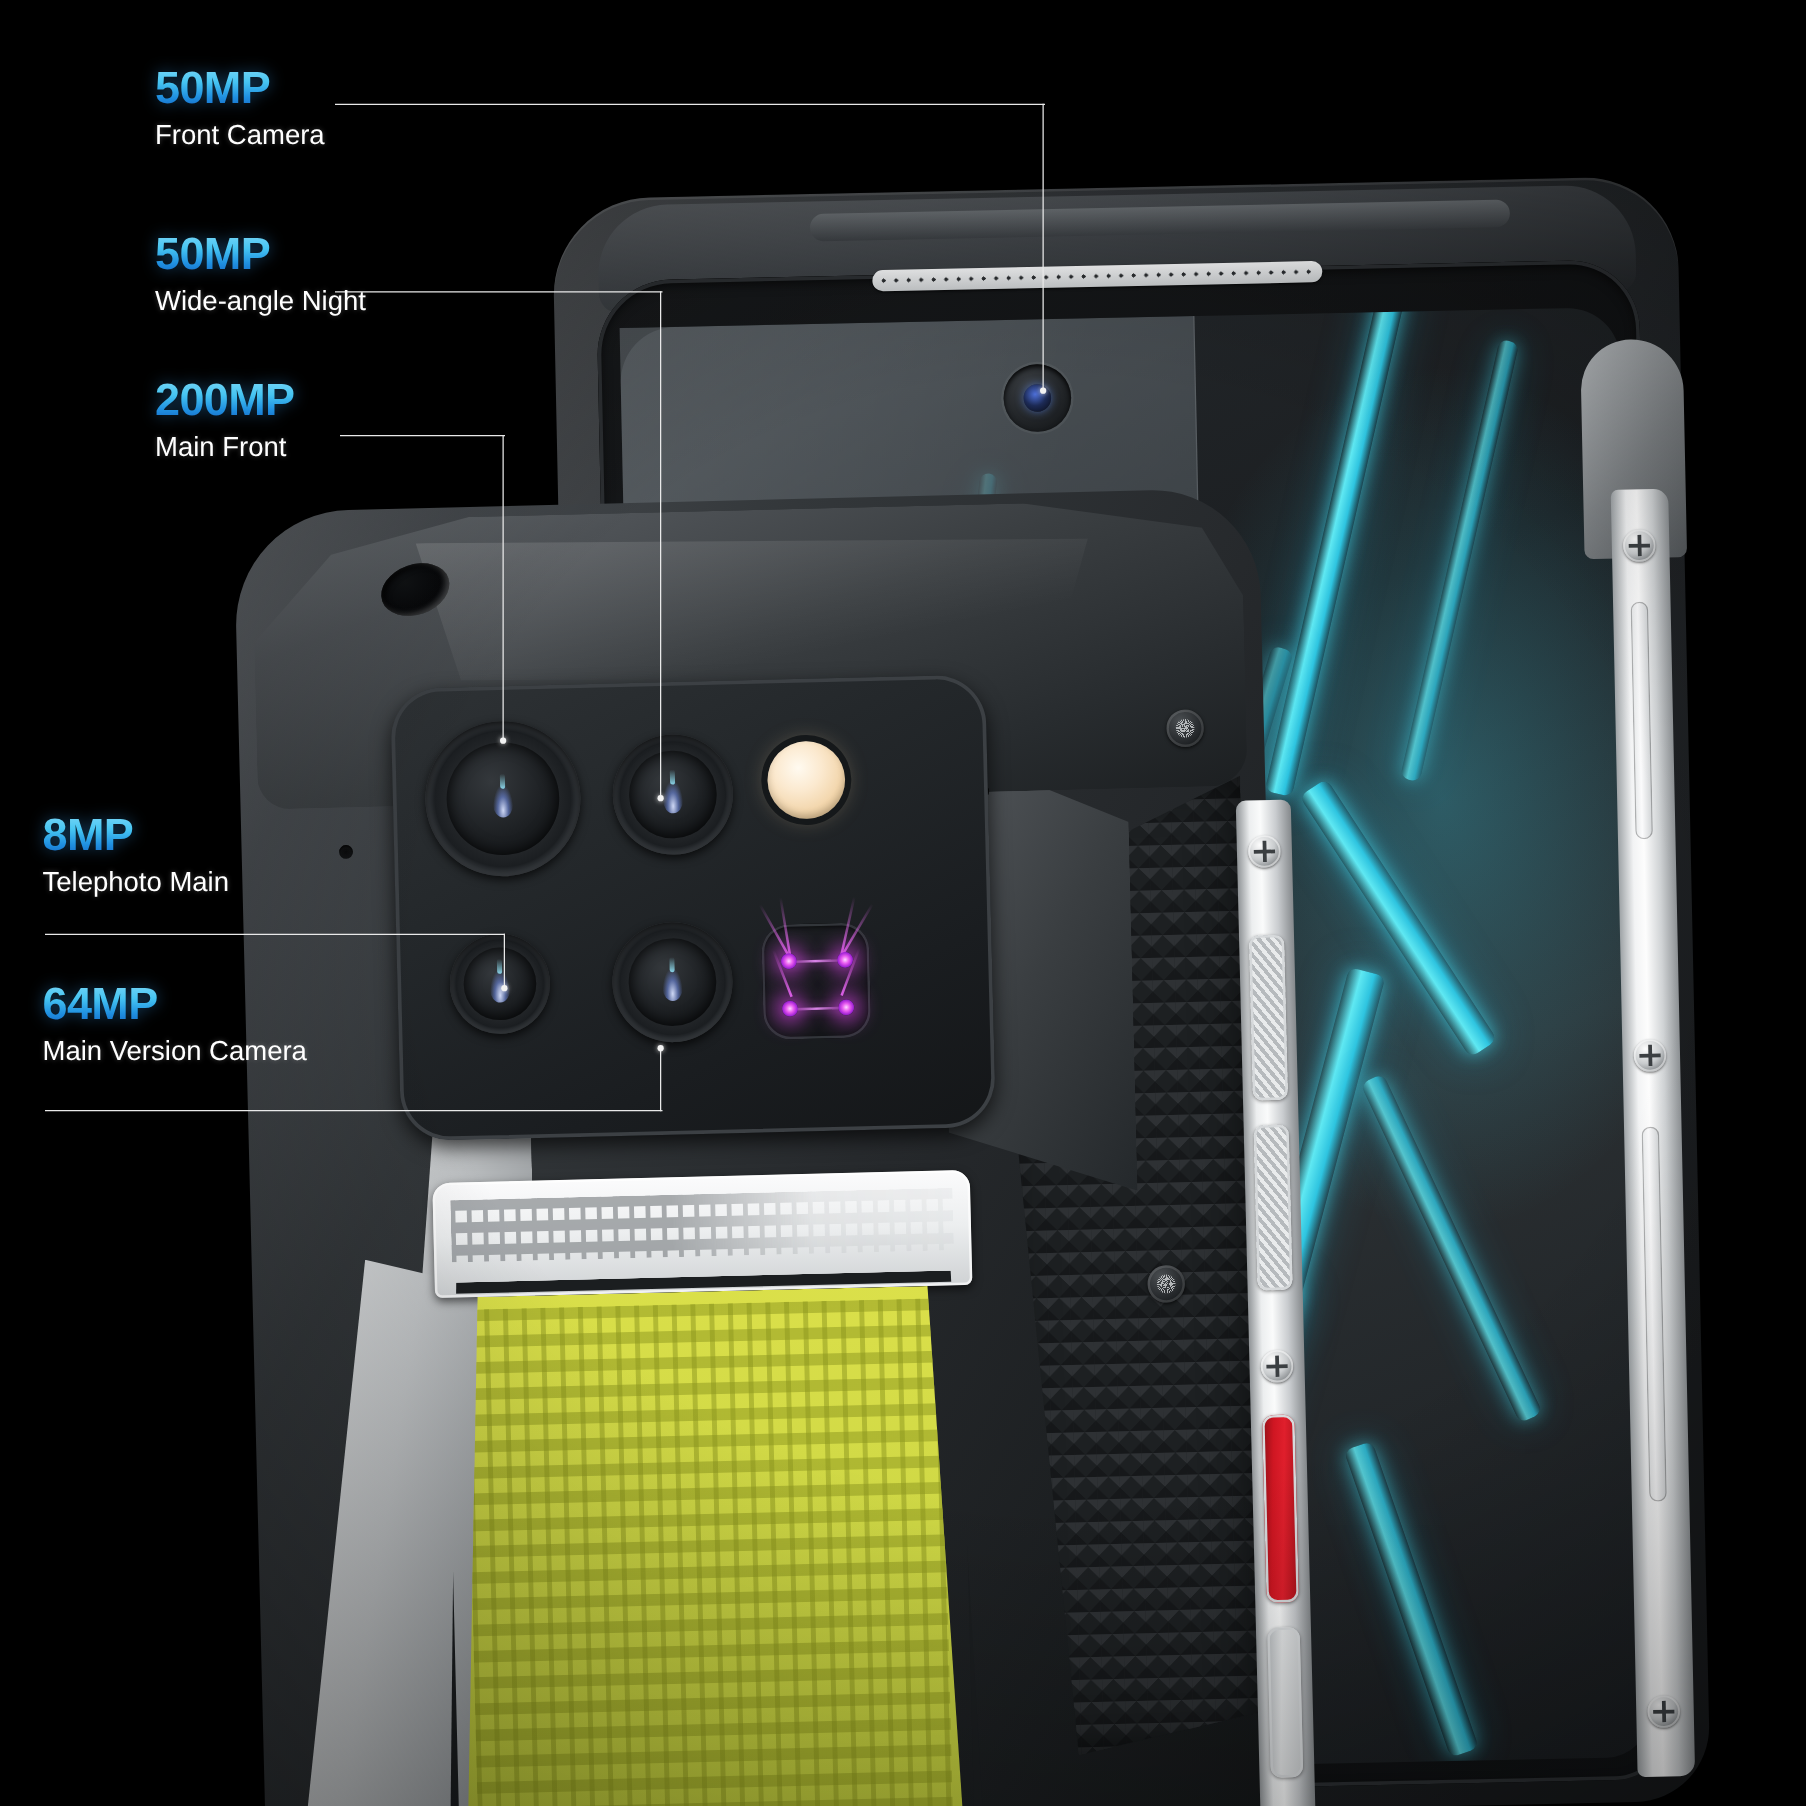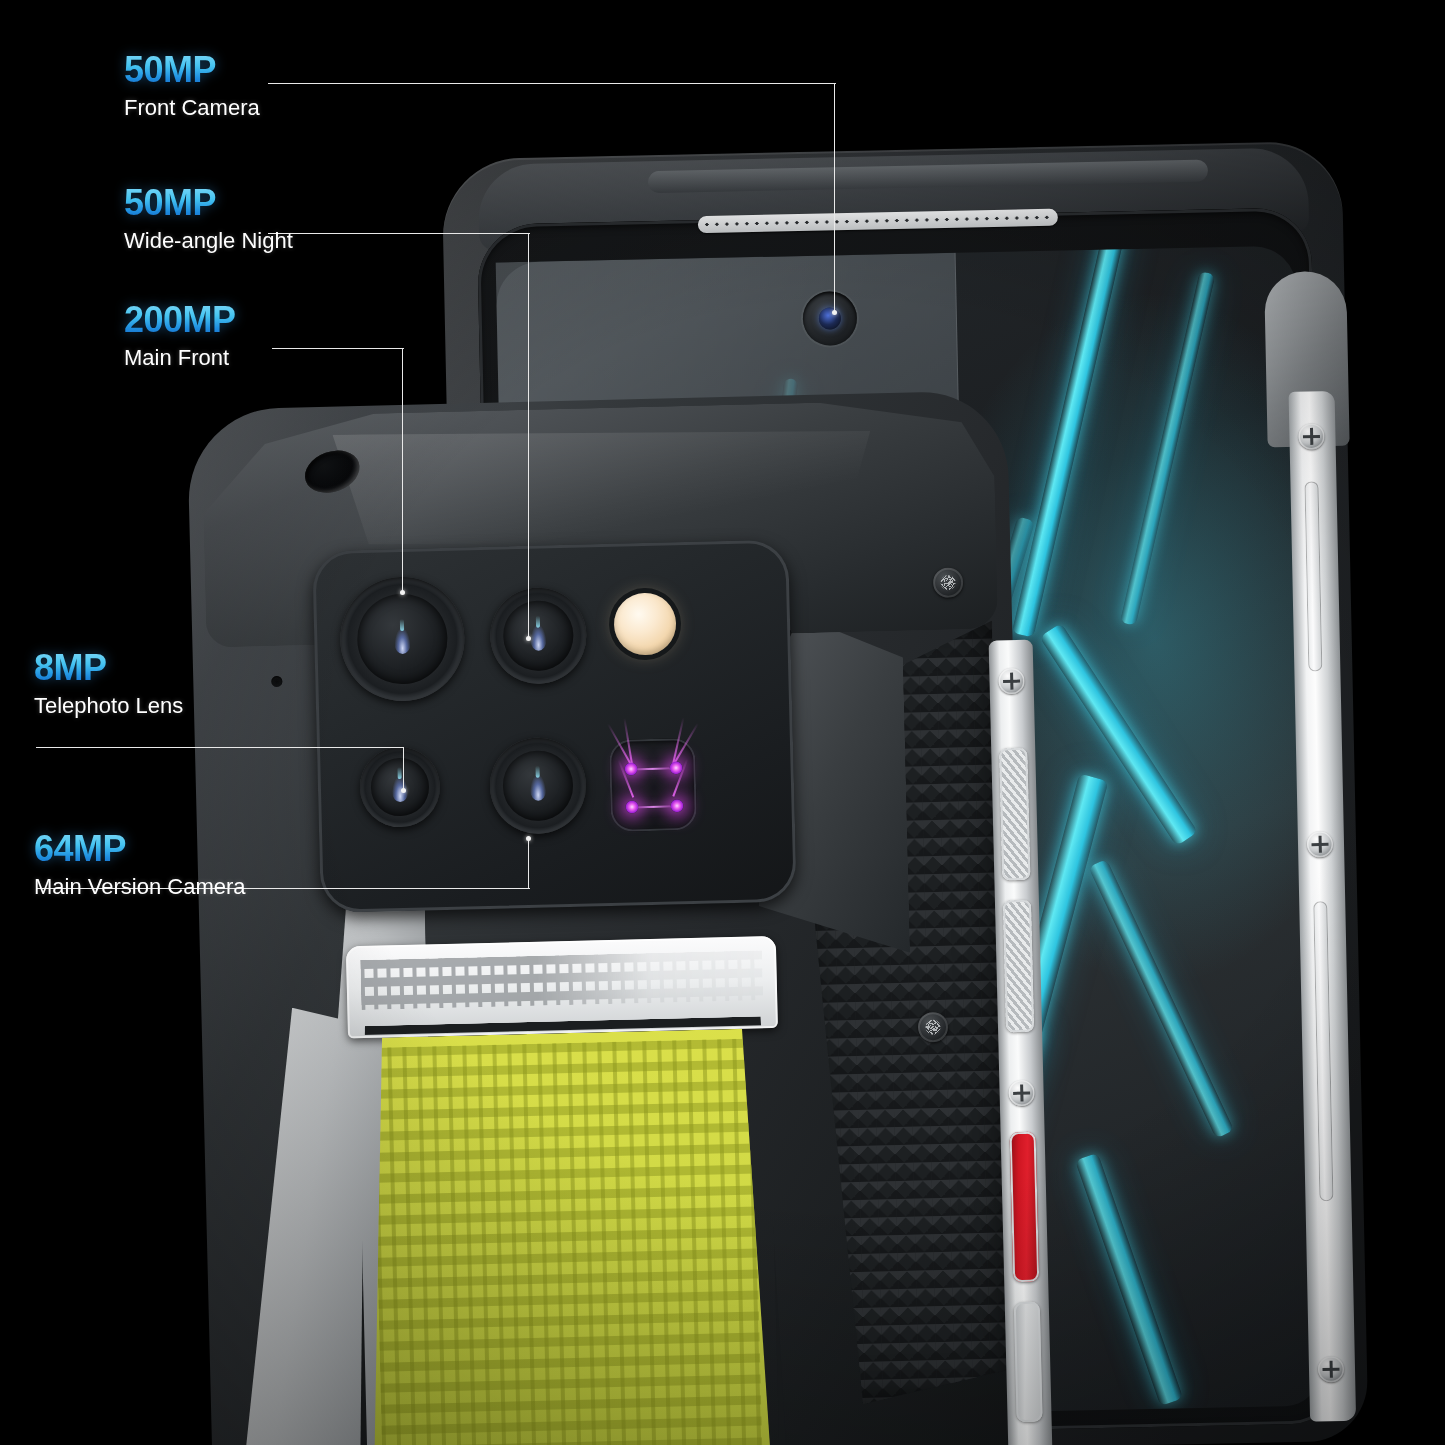--- a/index.html
+++ b/index.html
@@ -486,21 +486,21 @@
     <div class="cal-sub">Wide-angle Night</div>
   </div>
 
   <div class="callout" style="left:124px;top:302px;">
     <div class="cal-mp">200MP</div>
     <div class="cal-sub">Main Front</div>
   </div>
 
   <div class="callout" style="left:34px;top:650px;">
     <div class="cal-mp">8MP</div>
-    <div class="cal-sub">Telephoto Lens</div>
-  </div>
-
-  <div class="callout" style="left:34px;top:831px;">
+    <div class="cal-sub">Telephoto Main</div>
+  </div>
+
+  <div class="callout" style="left:34px;top:785px;">
     <div class="cal-mp">64MP</div>
     <div class="cal-sub">Main Version Camera</div>
   </div>
 
 </div>
 
 </body></html>

